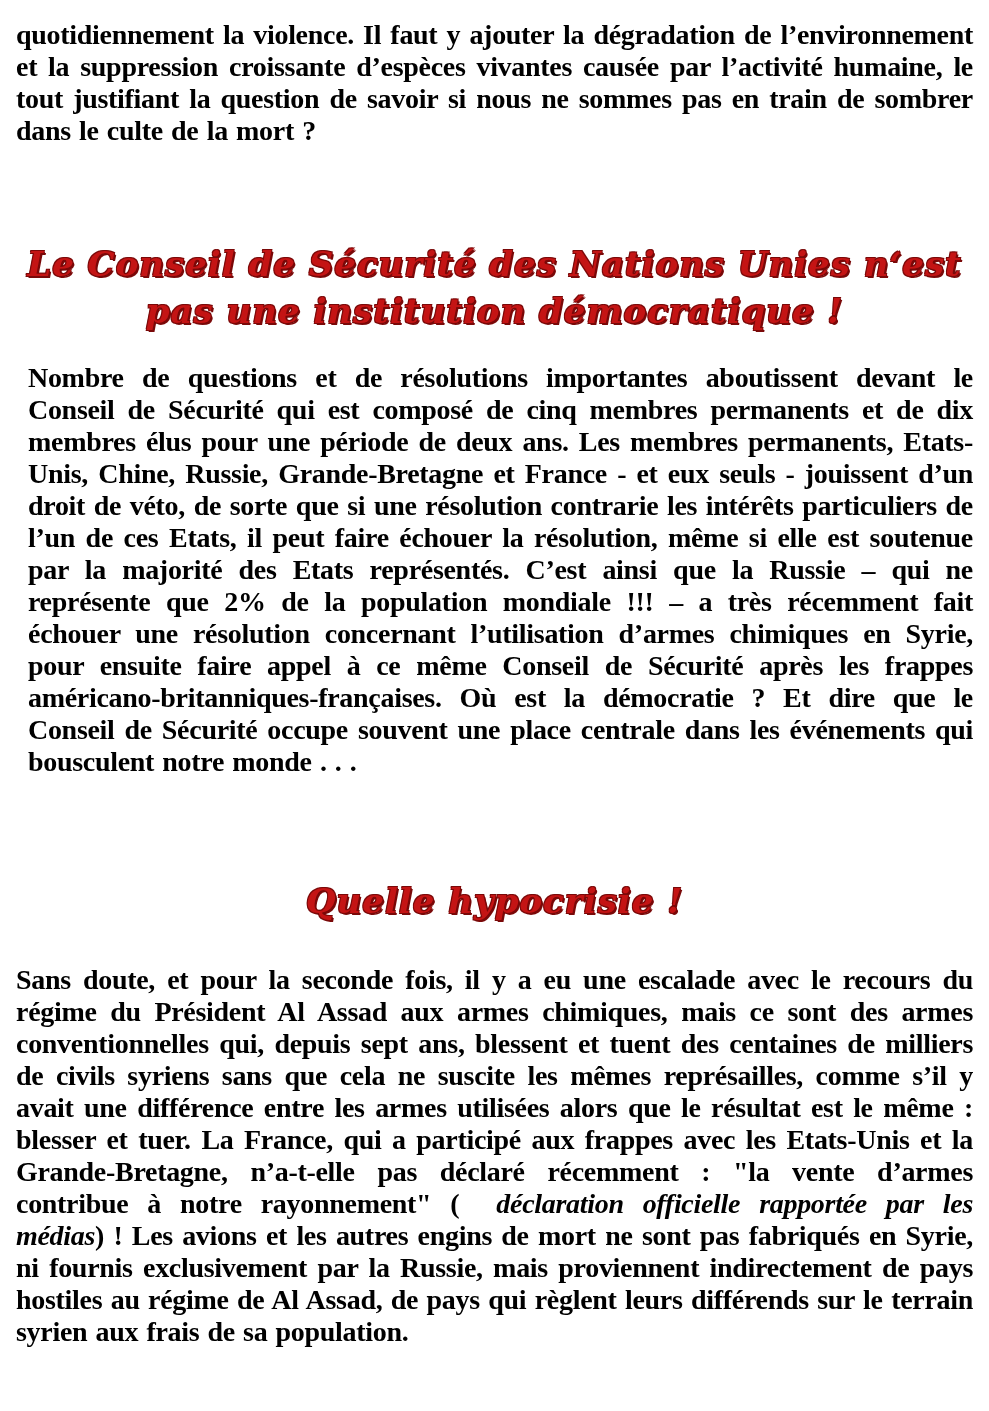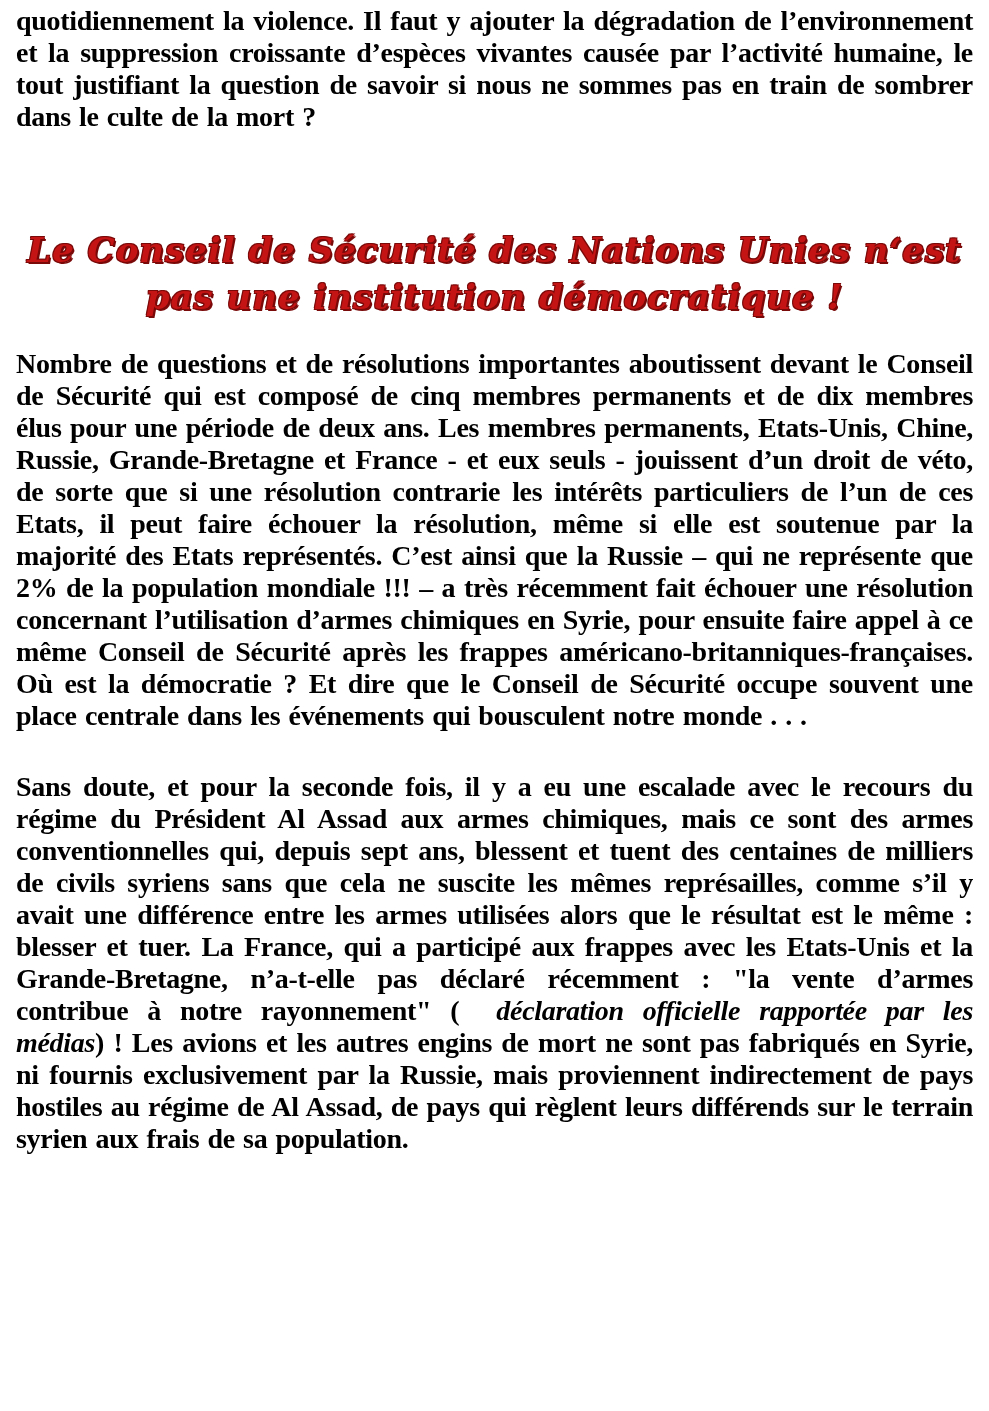--- a/index.html
+++ b/index.html
@@ -10,21 +10,21 @@
   body {
     width: 989px;
     min-height: 1411px;
     box-sizing: border-box;
     font-family: "Liberation Serif", serif;
   }
   .page {
     width: 989px;
     min-height: 1411px;
     box-sizing: border-box;
-    padding: 5px 16px 0 16px;
+    padding: 19px 16px 0 16px;
     background: #ffffff;
   }
   .body-par {
     margin: 0;
     font-family: "Liberation Serif", serif;
     font-weight: 700;
     font-size: 28px;
     line-height: 32px;
     color: #000000;
     text-align: justify;
@@ -42,34 +42,35 @@
     letter-spacing: 1px;
     color: #c41414;
     text-shadow:
       -1px -1px 0 #7a0909,
        1px -1px 0 #7a0909,
       -1px  1px 0 #7a0909,
        1px  1px 0 #7a0909,
        2px  2px 0 #7a0909;
   }
   .h-council { margin-top: 94px; }
-  .p-council { margin-top: 27px; }
+  .p-council { margin-top: 27px; margin-left: 12px; }
   .h-hypocrisy { margin-top: 100px; }
   .p-hypocrisy { margin-top: 39px; }
   .closing { margin-top: 29px; text-align: left; }
   .italic-seg { font-style: italic; margin-left: 37px; }
 </style>
 </head>
 <body>
 
 <div class="page">
 
   <p class="body-par">quotidiennement la violence. Il faut y ajouter la dégradation de l’environnement et la suppression croissante d’espèces vivantes causée par l’activité humaine, le tout justifiant la question de savoir si nous ne sommes pas en train de sombrer dans le culte de la mort ?</p>
 
   <h1 class="fancy-heading h-council">Le Conseil de Sécurité des Nations Unies n‘est pas une institution démocratique !</h1>
 
   <p class="body-par p-council">Nombre de questions et de résolutions importantes aboutissent devant le Conseil de Sécurité qui est composé de cinq membres permanents et de dix membres élus pour une période de deux ans. Les membres permanents, Etats-Unis, Chine, Russie, Grande-Bretagne et France - et eux seuls - jouissent d’un droit de véto, de sorte que si une résolution contrarie les intérêts particuliers de l’un de ces Etats, il peut faire échouer la résolution, même si elle est soutenue par la majorité des Etats représentés. C’est ainsi que la Russie – qui ne représente que 2% de la population mondiale !!! – a très récemment fait échouer une résolution concernant l’utilisation d’armes chimiques en Syrie, pour ensuite faire appel à ce même Conseil de Sécurité après les frappes américano-britanniques-françaises.  Où est la démocratie ? Et dire que le Conseil de Sécurité occupe souvent une place centrale dans les événements qui bousculent notre monde . . .</p>
 
+  <h2 class="fancy-heading h-hypocrisy">Quelle hypocrisie !</h2>
 
   <p class="body-par p-hypocrisy"><span>Sans doute, et pour la seconde fois, il y a eu une escalade avec le recours du régime du Président Al Assad aux armes chimiques, mais ce sont des armes conventionnelles qui, depuis sept ans, blessent et tuent des centaines de milliers de civils syriens sans que cela ne suscite les mêmes représailles, comme s’il y avait une différence entre les armes utilisées alors que le résultat est le même : blesser et tuer.  La France, qui a participé aux frappes avec les Etats-Unis et la Grande-Bretagne, n’a-t-elle pas déclaré récemment : "la vente d’armes contribue à notre rayonnement" (</span><span class="italic-seg">déclaration officielle rapportée par les médias</span><span>) ! Les avions et les autres engins de mort ne sont pas fabriqués en Syrie, ni fournis exclusivement par la Russie, mais proviennent indirectement de pays hostiles au régime de Al Assad, de pays qui règlent leurs différends sur le terrain syrien aux frais de sa population.</span></p>
 
 
 </div>
 
 </body></html>

